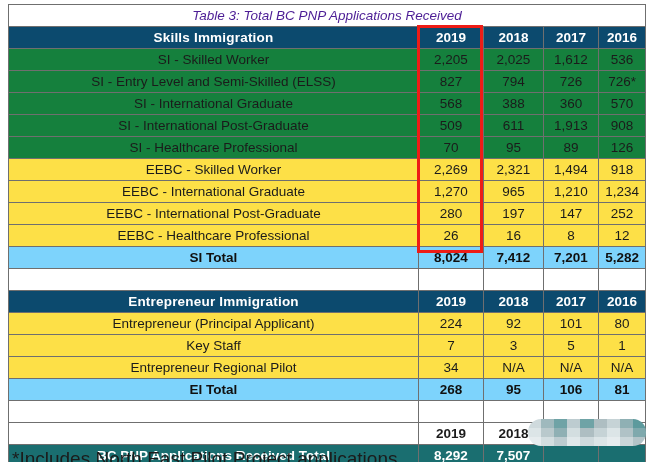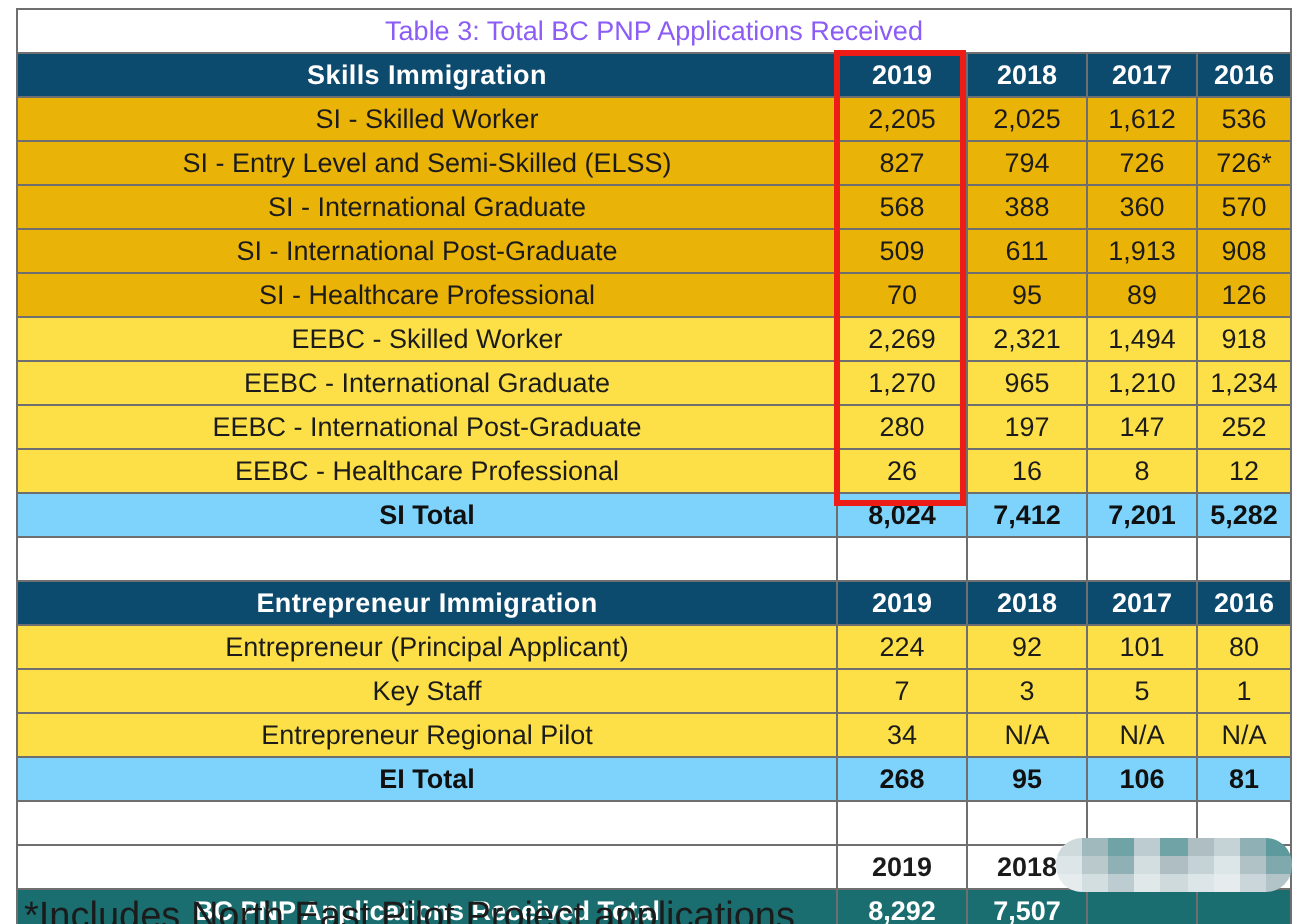--- a/index.html
+++ b/index.html
@@ -55,39 +55,40 @@
   col.c-yr2   { width: 60px; }
   col.c-yr3   { width: 55px; }
   col.c-yr4   { width: 47px; }
 
   
   .row-title td {
     background: #ffffff;
     font-size: 14px;
     height: 22px;
     line-height: 22px;
-    color: #8b5cf6;
+    color: #4c1d95;
     border-bottom: 1px solid #8a8a8a;
+    font-style: italic;
   }
 
   
   .row-sechead td {
     background: #0c4a6e;
     color: #ffffff;
     font-weight: bold;
     font-size: 14px;
     height: 22px;
     line-height: 22px;
     border-color: #155a5c;
   }
   .row-sechead td.lbl { letter-spacing: .2px; }
 
   
   .row-data td { background: #fde047; }
-  .row-data.tint td { background: #eab308; }
+  .row-data.tint td { background: #15803d; }
   .row-data td.lbl { font-size: 13.5px; }
 
   
   .row-total td {
     background: #7dd3fc;
     font-weight: bold;
     color: #101010;
     border-color: #5d9b99;
   }
 

